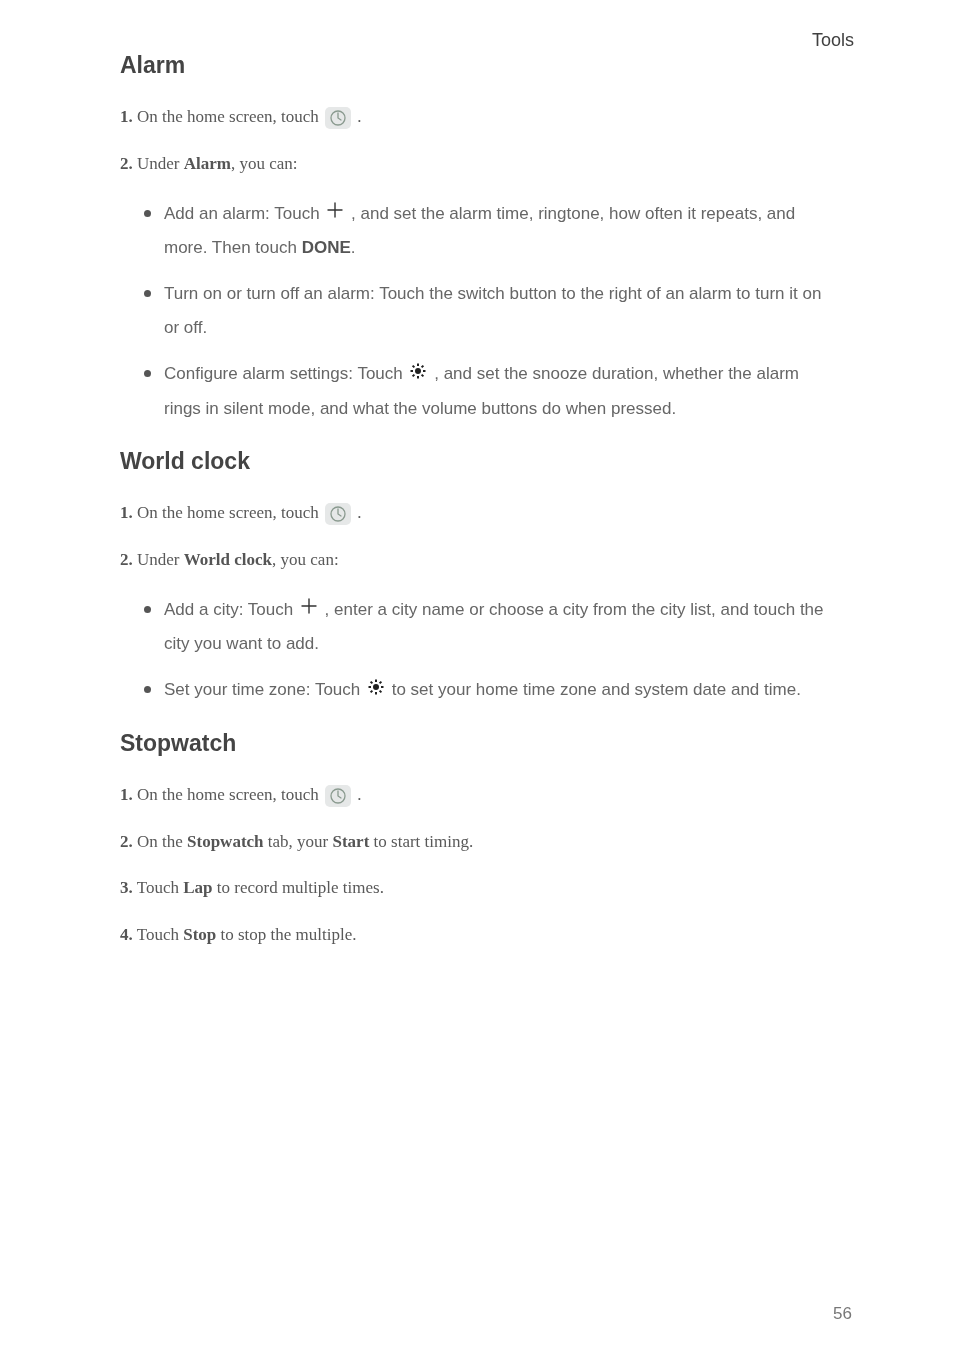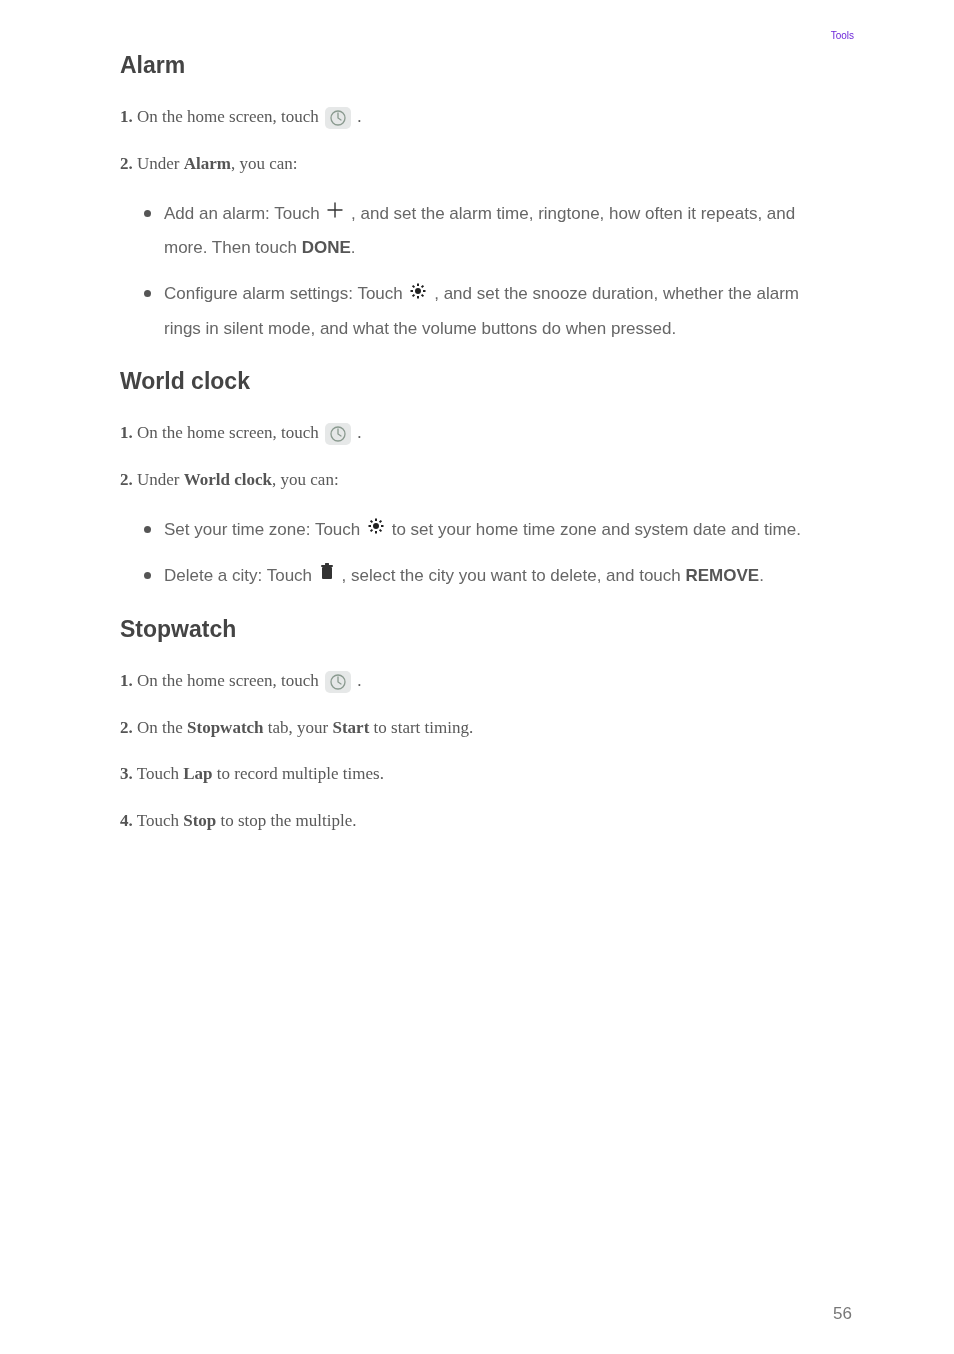--- a/index.html
+++ b/index.html
@@ -8,22 +8,22 @@
     font-family: "Segoe UI", Arial, sans-serif;
     background: #fff;
     color: #595959;
     padding: 30px 120px 40px 120px;
     position: relative;
   }
   .header-category {
     position: absolute;
     top: 30px;
     right: 100px;
-    font-size: 10px;
-    color: #6d28d9;
+    font-size: 18px;
+    color: #404040;
   }
   h2.section-heading {
     font-size: 23px;
     font-weight: 600;
     color: #444;
     margin-top: 22px;
     margin-bottom: 24px;
   }
   h2.section-heading.first { margin-top: 22px; }
   .step {
@@ -107,20 +107,23 @@
 
 <ul class="bullets">
   <li>
     <span>Add an alarm: Touch </span>
     <span class="inline-icon">
       <svg width="18" height="18" viewBox="0 0 18 18">
           <path d="M9 2 L9 16 M2 9 L16 9" stroke="#333" stroke-width="1.4" stroke-linecap="round"></path>
         </svg>
     </span>
     <span> , and set the alarm time, ringtone, how often it repeats, and more. Then touch </span><span class="bold">DONE</span><span>.</span>
+  </li>
+  <li>
+    <span>Turn on or turn off an alarm: Touch the switch button to the right of an alarm to turn it on or off.</span>
   </li>
   <li>
     <span>Configure alarm settings: Touch </span>
     <span class="inline-icon">
       <svg width="18" height="18" viewBox="0 0 18 18">
           <circle cx="9" cy="9" r="3" fill="#222"></circle>
           <g stroke="#222" stroke-width="2">
             <line x1="9" y1="1.5" x2="9" y2="4"></line>
             <line x1="9" y1="14" x2="9" y2="16.5"></line>
             <line x1="1.5" y1="9" x2="4" y2="9"></line>
@@ -150,49 +153,47 @@
   <span> .</span>
 </div>
 
 <div class="step">
   <span class="num">2.</span>
   <span>Under </span><span class="bold">World clock</span><span>, you can:</span>
 </div>
 
 <ul class="bullets">
   <li>
+    <span>Add a city: Touch </span>
+    <span class="inline-icon">
+      <svg width="18" height="18" viewBox="0 0 18 18">
+          <path d="M9 2 L9 16 M2 9 L16 9" stroke="#333" stroke-width="1.4" stroke-linecap="round"></path>
+        </svg>
+    </span>
+    <span> , enter a city name or choose a city from the city list, and touch the city you want to add.</span>
+  </li>
+  <li>
     <span>Set your time zone: Touch </span>
     <span class="inline-icon">
       <svg width="18" height="18" viewBox="0 0 18 18">
           <circle cx="9" cy="9" r="3" fill="#222"></circle>
           <g stroke="#222" stroke-width="2">
             <line x1="9" y1="1.5" x2="9" y2="4"></line>
             <line x1="9" y1="14" x2="9" y2="16.5"></line>
             <line x1="1.5" y1="9" x2="4" y2="9"></line>
             <line x1="14" y1="9" x2="16.5" y2="9"></line>
             <line x1="3.6" y1="3.6" x2="5.4" y2="5.4"></line>
             <line x1="12.6" y1="12.6" x2="14.4" y2="14.4"></line>
             <line x1="14.4" y1="3.6" x2="12.6" y2="5.4"></line>
             <line x1="5.4" y1="12.6" x2="3.6" y2="14.4"></line>
           </g>
         </svg>
     </span>
     <span> to set your home time zone and system date and time.</span>
   </li>
-  <li>
-    <span>Delete a city: Touch </span>
-    <span class="inline-icon">
-      <svg width="16" height="20" viewBox="0 0 16 20">
-          <rect x="3" y="5" width="10" height="12" rx="1" fill="#333"></rect>
-          <rect x="2" y="3" width="12" height="2" rx="1" fill="#333"></rect>
-          <rect x="6" y="1" width="4" height="2" rx="0.5" fill="#333"></rect>
-        </svg>
-    </span>
-    <span> , select the city you want to delete, and touch </span><span class="bold">REMOVE</span><span>.</span>
-  </li>
 </ul>
 
 <h2 class="section-heading">Stopwatch</h2>
 
 <div class="step">
   <span class="num">1.</span>
   <span>On the home screen, touch </span>
   <span class="icon-clock-app">
     <svg width="18" height="18" viewBox="0 0 18 18">
         <circle cx="9" cy="9" r="7" fill="none" stroke="#8a9a8f" stroke-width="1.3"></circle>

